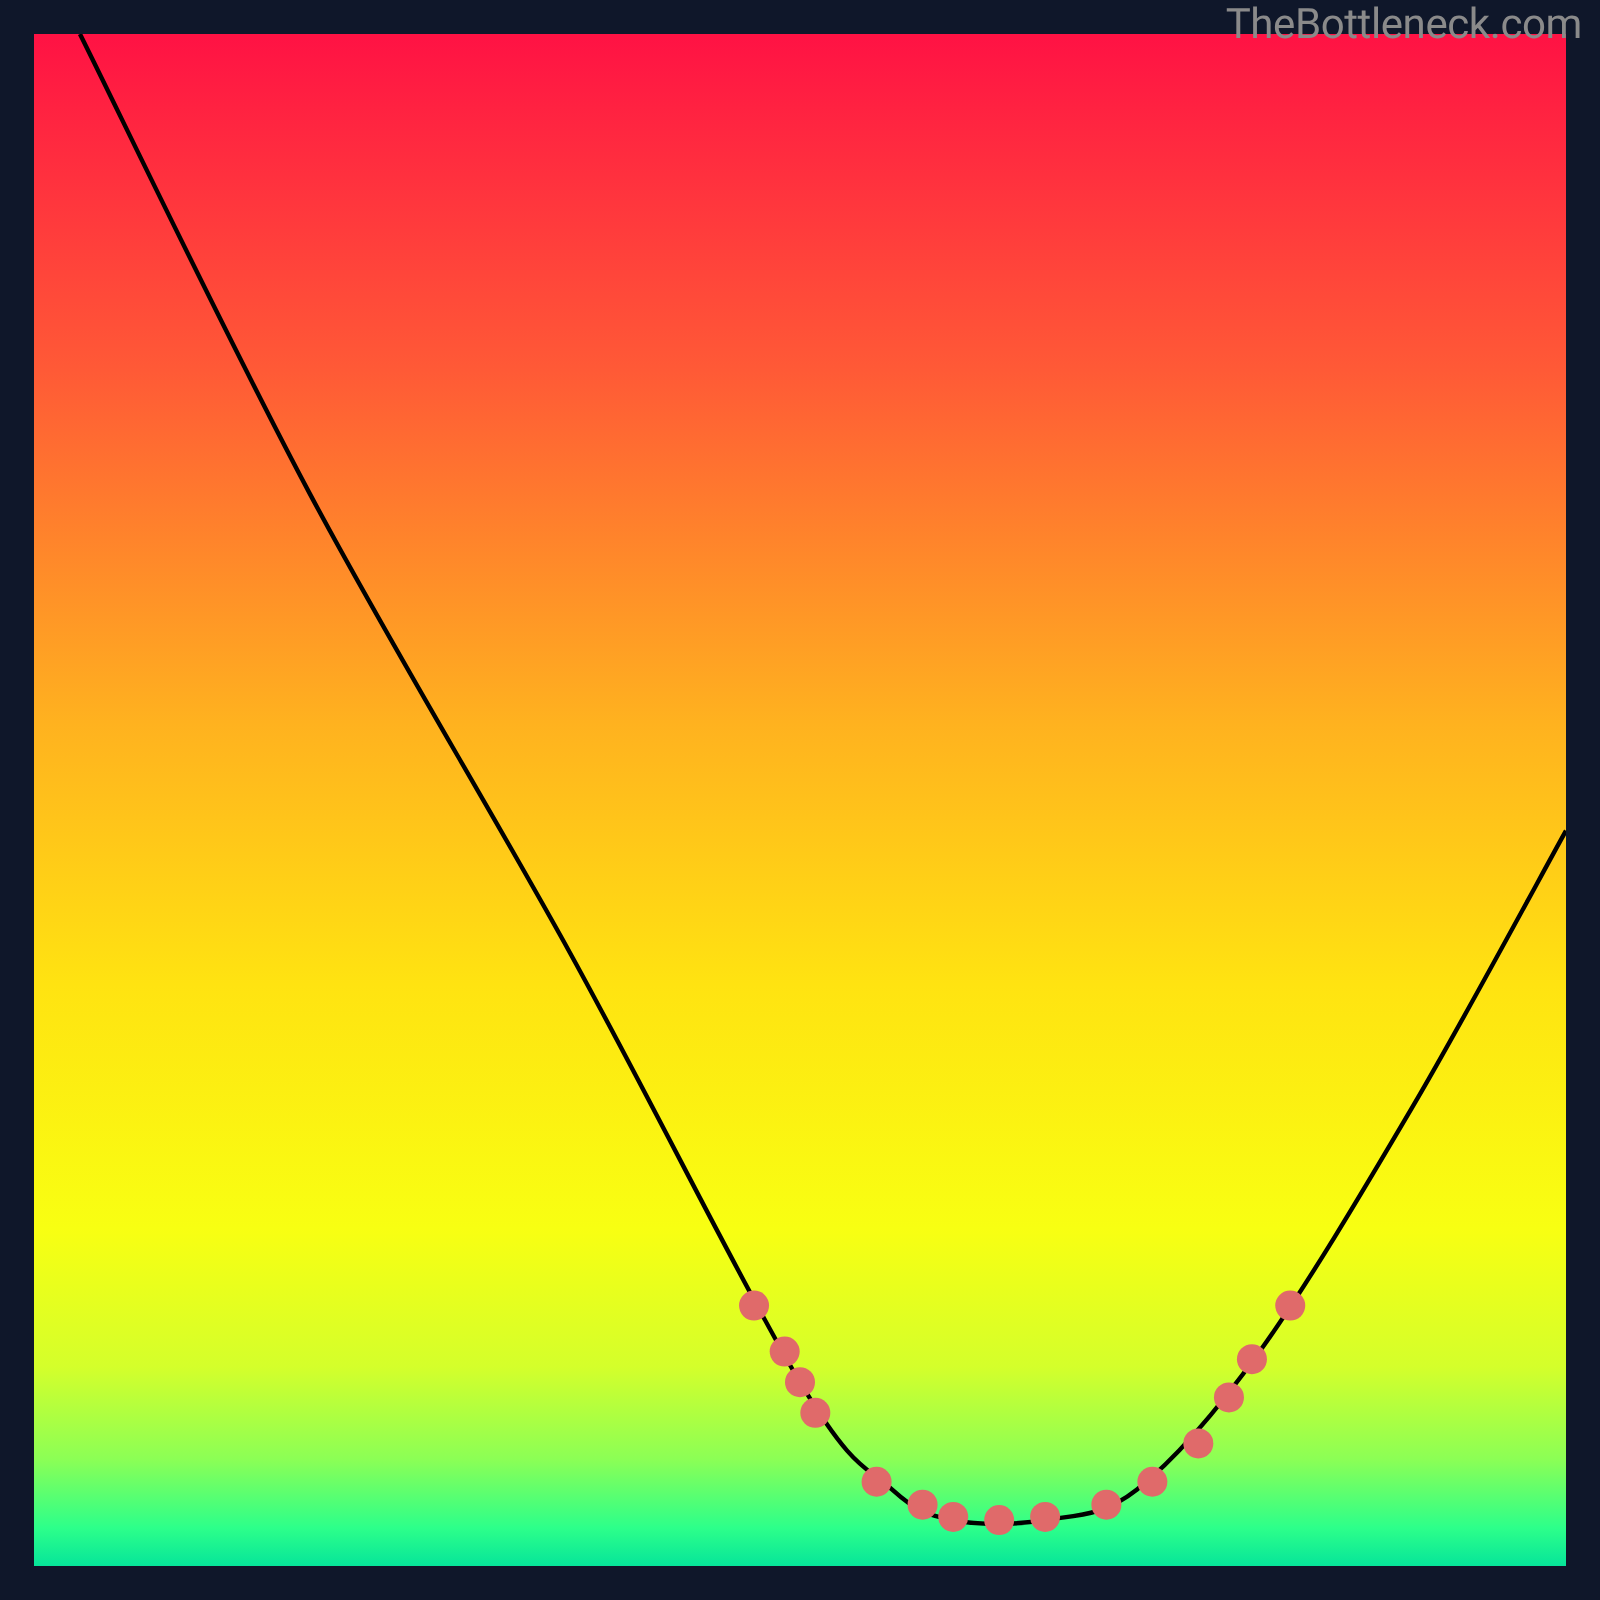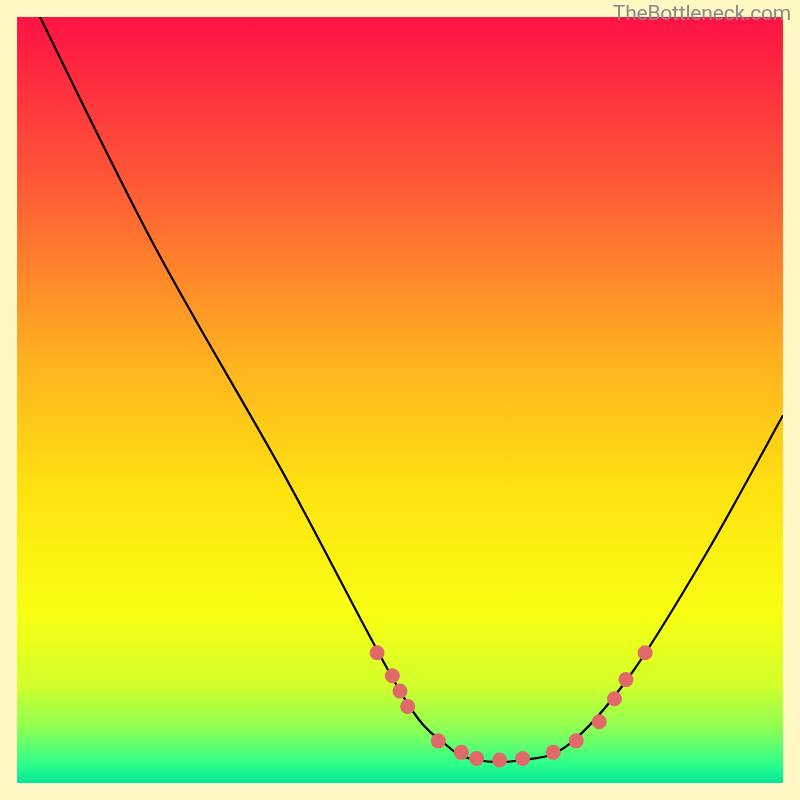--- a/index.html
+++ b/index.html
@@ -8,21 +8,21 @@
     width: 800px;
     height: 800px;
     background: #000;
     overflow: hidden;
     font-family: -apple-system, BlinkMacSystemFont, "Segoe UI", Roboto, Arial, sans-serif;
   }
   .frame {
     position: absolute;
     left: 0; top: 0;
     width: 800px; height: 800px;
-    background: #fef9c3;
+    background: #0f172a;
   }
   .plot-wrap {
     position: absolute;
     left: 17px;
     top: 17px;
     width: 766px;
     height: 766px;
     overflow: hidden;
   }
   .plot {

